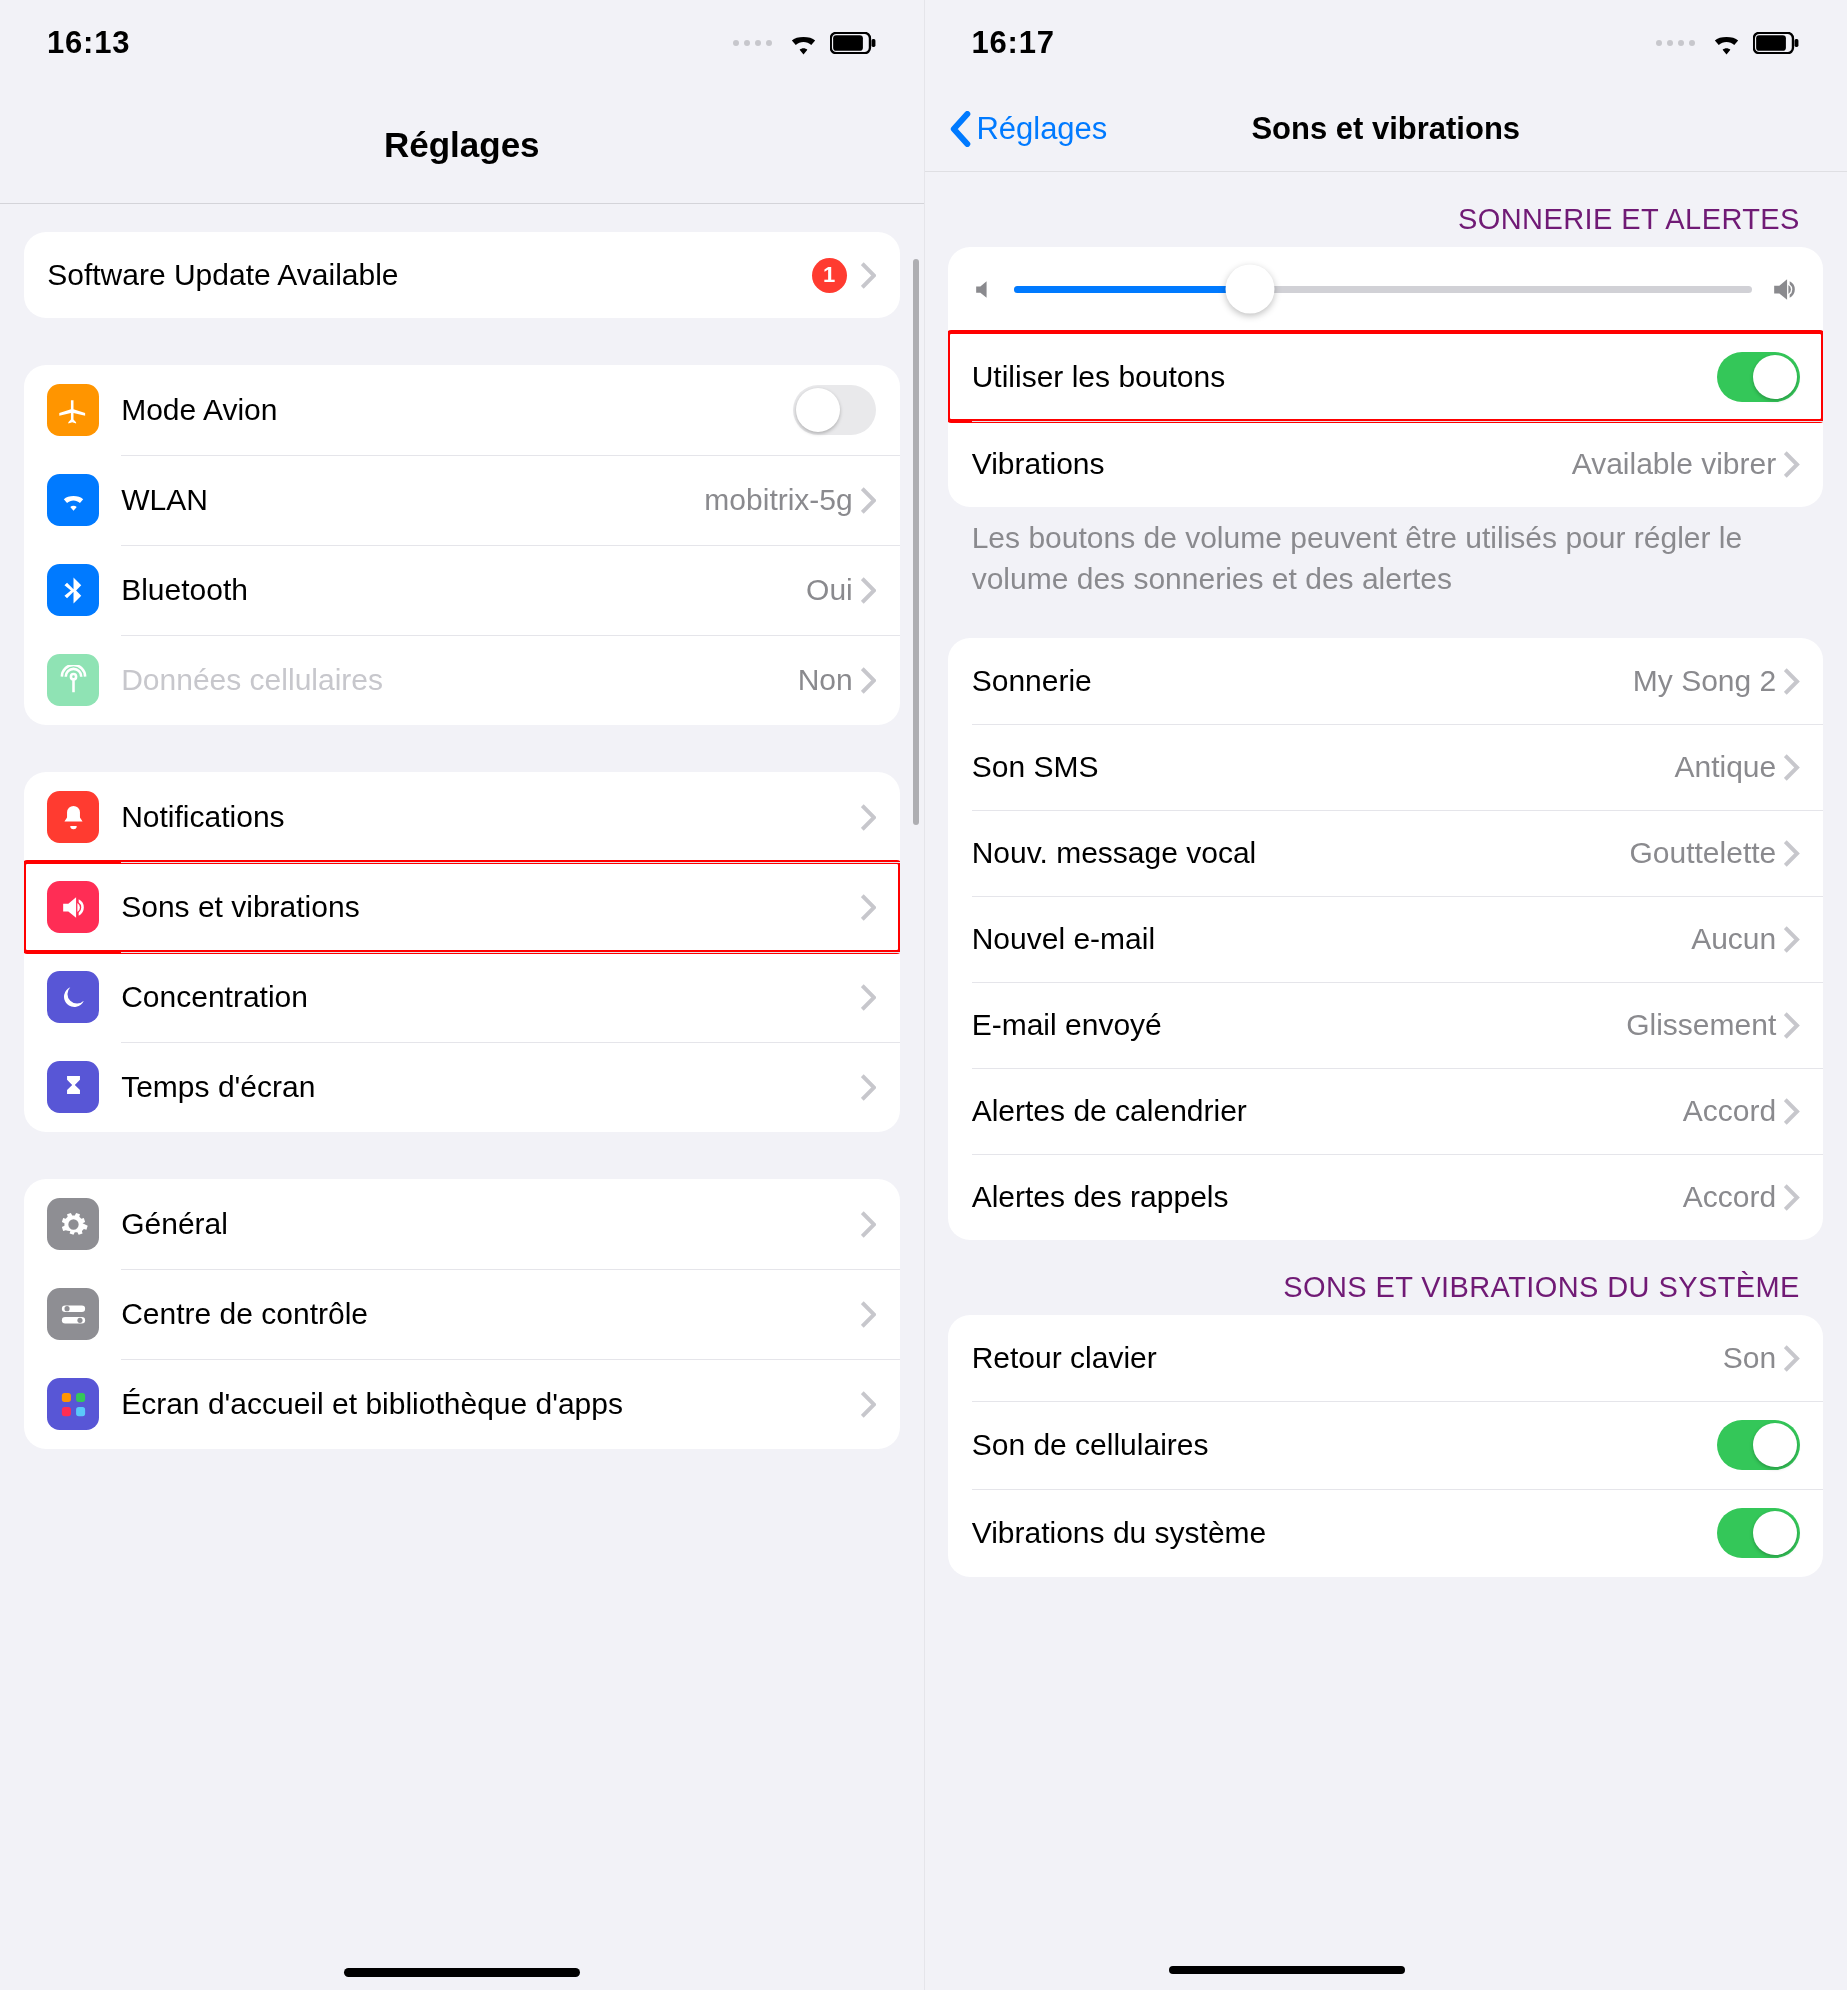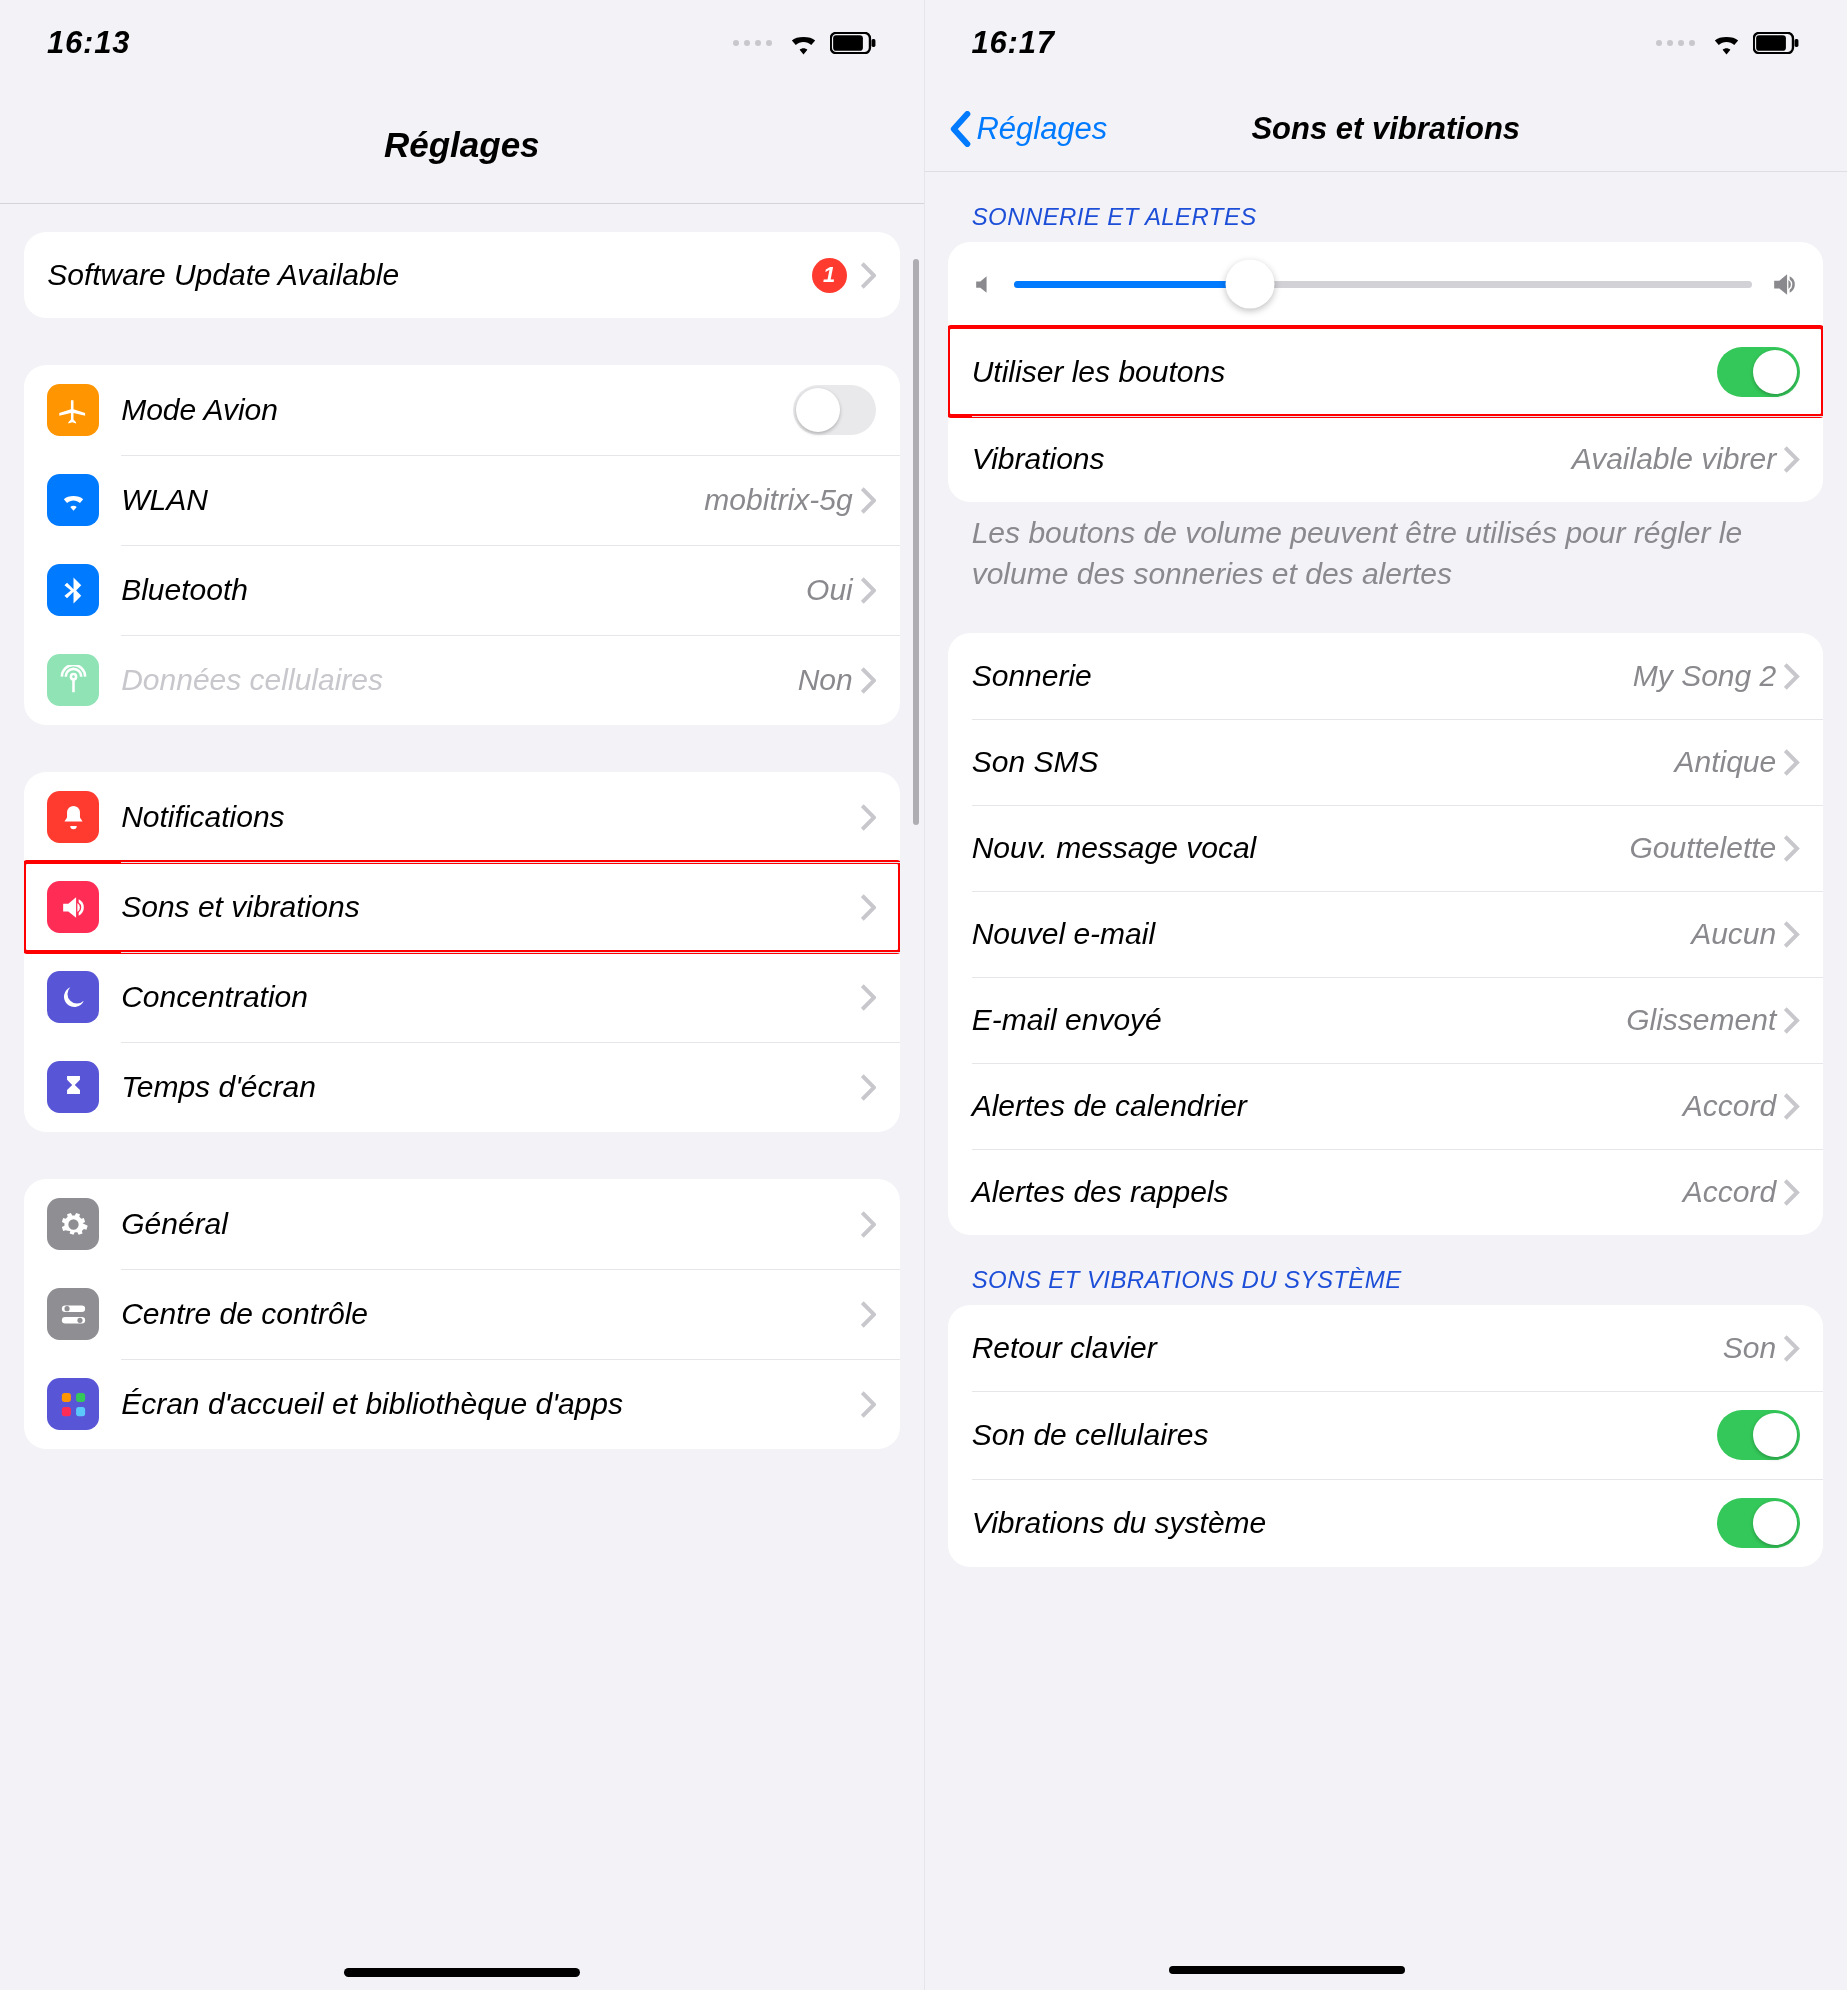--- a/index.html
+++ b/index.html
@@ -11,21 +11,20 @@
     height:1991px;
     display:flex;
     font-size:28px;
     color:#000;
   }
   .phone {
     flex: 0 0 50%;
     background:#f2f2f7;
     position:relative;
     overflow:hidden;
-    font-style:italic;
   }
   .phone + .phone { border-left:1.6px solid #e5e5ea; }
 
   
   .statusbar {
     height:86px;
     display:flex; align-items:center; justify-content:space-between;
     padding:0 47px;
     font-weight:600;
   }
@@ -48,22 +47,22 @@
     position:absolute; left:23.6px; top:50%; transform:translateY(-50%);
     display:flex; align-items:center; gap:4.7px;
     color:#007aff; font-size:31px;
   }
   .nav-back svg { width:23.6px;height:36px; }
 
   
   .content { padding:0 23.6px; }
 
   .group-header {
-    font-size:24px; color:#1d4ed8;
-    padding:31px 23.6px 11px; letter-spacing:0.4px;
+    font-size:29px; color:#701a75;
+    padding:31px 23.6px 11px; letter-spacing:0.4px;text-align:right;
   }
   .group-footer {
     font-size:30px; color:#8a8a8e;
     padding:11px 23.6px 0;
     line-height:1.35;
   }
 
   .card {
     background:#fff;
     border-radius:22px;

